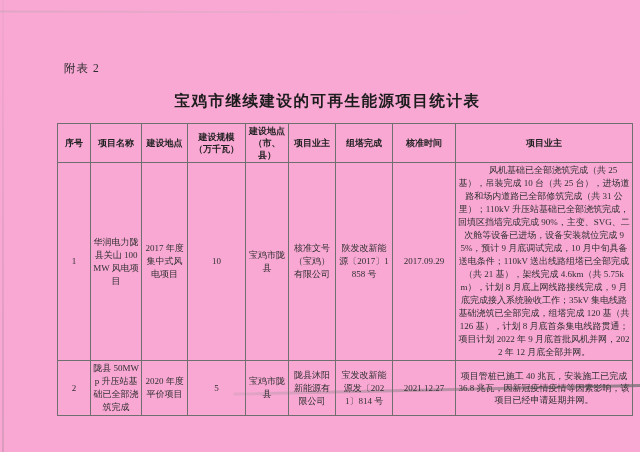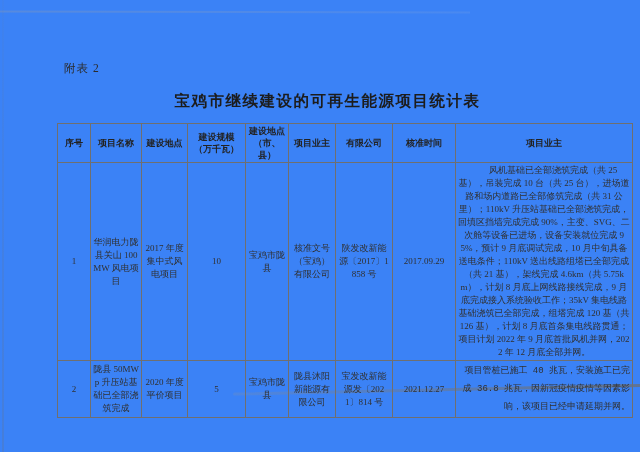--- a/index.html
+++ b/index.html
@@ -6,21 +6,21 @@
   html, body {
     width: 640px; height: 452px;
     background: #ffffff;
     font-family: "Liberation Serif", "DejaVu Serif", serif;
     color: #2e2e2e;
     overflow: hidden;
     position: relative;
   }
   .page {
     position: absolute; inset: 0;
-    background: #3b82f6;
+    background: #f9a8d4;
   }
   
   .edge-top {
     position: absolute; left: 0; top: 11px; width: 470px; height: 2px;
     background: linear-gradient(to right, rgba(160,160,160,0.28), rgba(200,200,200,0.10));
     transform: rotate(0.15deg);
   }
   .edge-left {
     position: absolute; left: 2px; top: 0; width: 2px; height: 452px;
     background: linear-gradient(to bottom, rgba(120,120,120,0.05), rgba(110,110,110,0.22));
@@ -71,25 +71,24 @@
   tr.r2 { height: 46px; }
   td.progress {
     text-align: justify;
     vertical-align: top;
     padding: 2px 5px 2px 5px;
     line-height: 12.45px;
     text-justify: inter-character;
   }
   td.progress.indent { text-indent: 2em; }
   td.progress.centered {
-    text-align: right;
+    text-align: center;
     vertical-align: middle;
     text-indent: 0;
-    line-height: 18px;
-    font-family: Liberation Mono, monospace;
+    line-height: 12px;
   }
 </style>
 </head>
 <body>
 
 <div class="page">
 
   <div class="edge-top"></div>
   <div class="edge-left"></div>
   <div class="edge-bottom"></div>
@@ -112,21 +111,21 @@
     <tbody>
         <tr class="hdr">
       <th>序号</th>
       <th>项目名称</th>
       <th>建设地点</th>
       <th>建设规模
 （万千瓦）</th>
       <th>建设地点
 （市、县）</th>
       <th>项目业主</th>
-      <th>有限公司</th>
+      <th>组塔完成</th>
       <th>核准时间</th>
       <th>项目业主</th>
     </tr>
     <tr class="r1">
       <td>1</td>
       <td>华润电力陇县关山 100MW 风电项目</td>
       <td>2017 年度集中式风电项目</td>
       <td>10</td>
       <td>宝鸡市陇县</td>
       <td>核准文号（宝鸡）有限公司</td>

